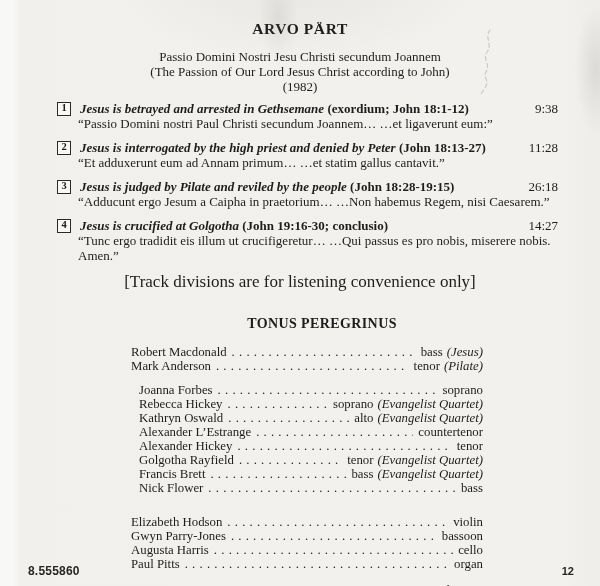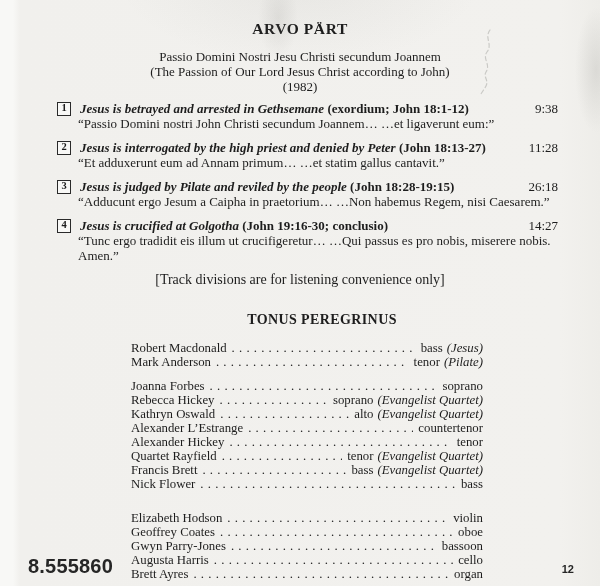--- a/index.html
+++ b/index.html
@@ -47,53 +47,53 @@
     border: 1.3px solid #2a2a2a;
     display: inline-flex; align-items: center; justify-content: center;
     font-size: 10.5px; font-weight: bold; line-height: 1;
     background: rgba(255,255,255,0.5);
   }
   .ttitle { flex: 1; padding-left: 9px; font-weight: bold; }
   .ital { font-style: italic; }
   .ttime { flex: none; padding-left: 10px; }
   .tquote { padding-left: 21px; font-size: 13px; line-height: 15px; margin-top: 0px; }
 
-  .note { margin-top: 6px; text-align: center; font-size: 14px; }
+  .note { margin-top: 6px; text-align: center; font-size: 17px; }
 
   .ensemble {
     margin: 24px 0 0 0;
     text-align: center;
     font-size: 14px; font-weight: bold; letter-spacing: 0.4px; padding-left: 44px;
   }
 
   
   .personnel { width: 352px; margin: 13px 0 0 131px; font-size: 12.8px; }
   .pgroup-soloists { margin-top: 0; }
-  .pgroup-singers { margin-top: 10px; }
+  .pgroup-singers { margin-top: 10px; margin-left: 8px; }
   .pgroup-instrumentalists { margin-top: 20px; }
   .pgroup-director { margin-top: 12px; }
   .prow { display: flex; align-items: flex-end; line-height: 14px; }
   .pname { flex: none; white-space: nowrap; }
   .dots { flex: 1; overflow: hidden; white-space: nowrap; margin: 0 5px; color: #242424; }
   .dots::after {
     content: ". . . . . . . . . . . . . . . . . . . . . . . . . . . . . . . . . . . . . . . . . . . . . . . . . . . . . . . . . . . . . . . . . . . . . . . . . . . .";
     letter-spacing: 0.5px;
   }
   .prole { flex: none; white-space: nowrap; }
   .rolenote { font-style: italic; margin-left: 4px; }
 
   
   .footer {
     position: absolute; left: 0; right: 0; bottom: 8px;
     display: flex; justify-content: space-between; align-items: baseline;
     padding: 0 26px 0 28px;
     font-family: "Liberation Sans", "DejaVu Sans", sans-serif;
     font-weight: bold; color: #262626;
   }
-  .catno { font-size: 20px; letter-spacing: 0.2px; }
+  .catno { font-size: 12px; letter-spacing: 0.2px; }
   .pageno { font-size: 11px; }
 </style>
 </head>
 <body>
 
 <div class="page">
 
   <div class="smear-top"></div>
   <svg class="squiggle" width="20" height="70" viewBox="0 0 20 70">
     <path d="M12,2 C6,10 15,16 9,24 C4,31 13,36 8,44 C5,49 11,52 8,58 C6,62 3,65 2,68" fill="none" stroke="#9a9a96" stroke-width="1.2" stroke-linecap="round" stroke-dasharray="4 3"></path>
@@ -108,21 +108,21 @@
   </div>
 
   <section class="tracks">
 
       <div class="track">
         <div class="track-line1">
           <span class="tnum">1</span>
           <span class="ttitle"><span class="ital">Jesus is betrayed and arrested in Gethsemane</span><span> (exordium; John 18:1-12)</span></span>
           <span class="ttime">9:38</span>
         </div>
-        <div class="tquote">“Passio Domini nostri John Christi secundum Joannem… …et ligaverunt eum:”</div>
+        <div class="tquote">“Passio Domini nostri Paul Christi secundum Joannem… …et ligaverunt eum:”</div>
       </div>
 
       <div class="track">
         <div class="track-line1">
           <span class="tnum">2</span>
           <span class="ttitle"><span class="ital">Jesus is interrogated by the high priest and denied by Peter</span><span> (John 18:13-27)</span></span>
           <span class="ttime">11:28</span>
         </div>
         <div class="tquote">“Et adduxerunt eum ad Annam primum… …et statim gallus cantavit.”</div>
       </div>
@@ -193,21 +193,21 @@
           <span class="prole"><span>countertenor</span></span>
         </div>
 
         <div class="prow">
           <span class="pname">Alexander Hickey</span>
           <span class="dots"></span>
           <span class="prole"><span>tenor</span></span>
         </div>
 
         <div class="prow">
-          <span class="pname">Quartet Rayfield</span>
+          <span class="pname">Golgotha Rayfield</span>
           <span class="dots"></span>
           <span class="prole"><span>tenor</span><span class="rolenote">(Evangelist Quartet)</span></span>
         </div>
 
         <div class="prow">
           <span class="pname">Francis Brett</span>
           <span class="dots"></span>
           <span class="prole"><span>bass</span><span class="rolenote">(Evangelist Quartet)</span></span>
         </div>
 
@@ -219,40 +219,35 @@
       </div>
 
     <div class="pgroup pgroup-instrumentalists">
 
         <div class="prow">
           <span class="pname">Elizabeth Hodson</span>
           <span class="dots"></span>
           <span class="prole"><span>violin</span></span>
         </div>
 
-        <div class="prow">
-          <span class="pname">Geoffrey Coates</span>
-          <span class="dots"></span>
-          <span class="prole"><span>oboe</span></span>
-        </div>
 
         <div class="prow">
           <span class="pname">Gwyn Parry-Jones</span>
           <span class="dots"></span>
           <span class="prole"><span>bassoon</span></span>
         </div>
 
         <div class="prow">
           <span class="pname">Augusta Harris</span>
           <span class="dots"></span>
           <span class="prole"><span>cello</span></span>
         </div>
 
         <div class="prow">
-          <span class="pname">Brett Ayres</span>
+          <span class="pname">Paul Pitts</span>
           <span class="dots"></span>
           <span class="prole"><span>organ</span></span>
         </div>
       </div>
 
     <div class="pgroup pgroup-director">
 
         <div class="prow">
           <span class="pname">Antony Pitts</span>
           <span class="dots"></span>

